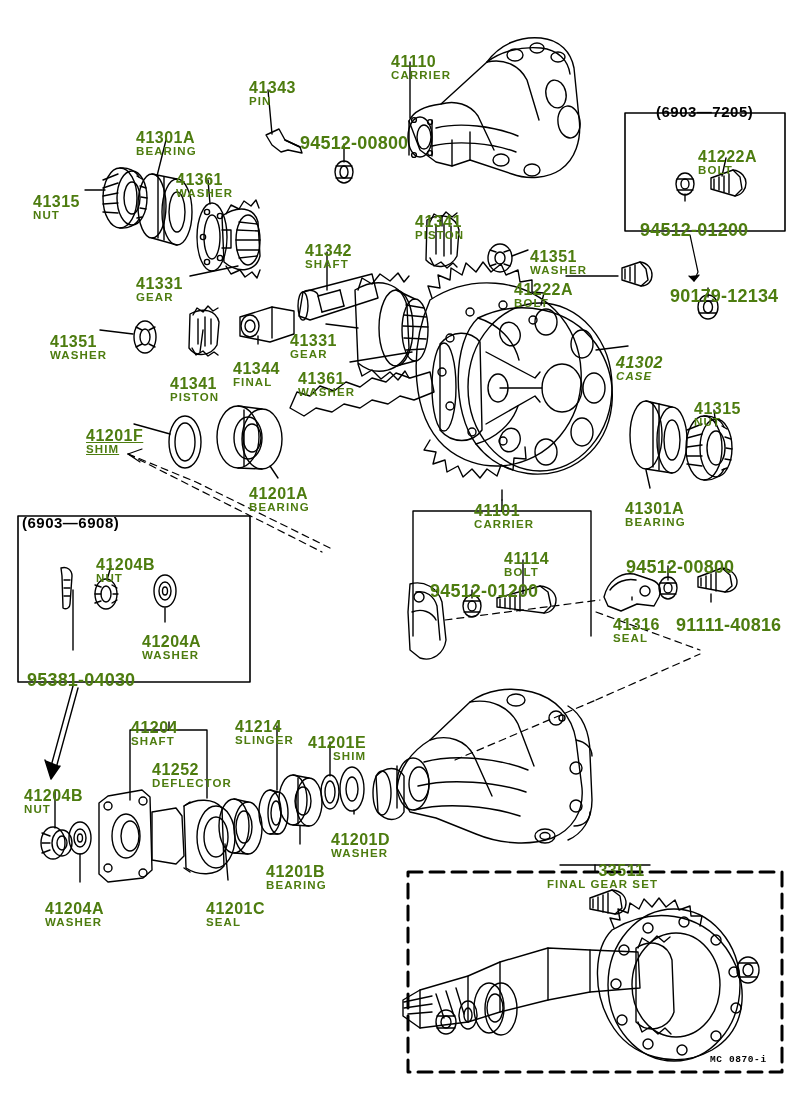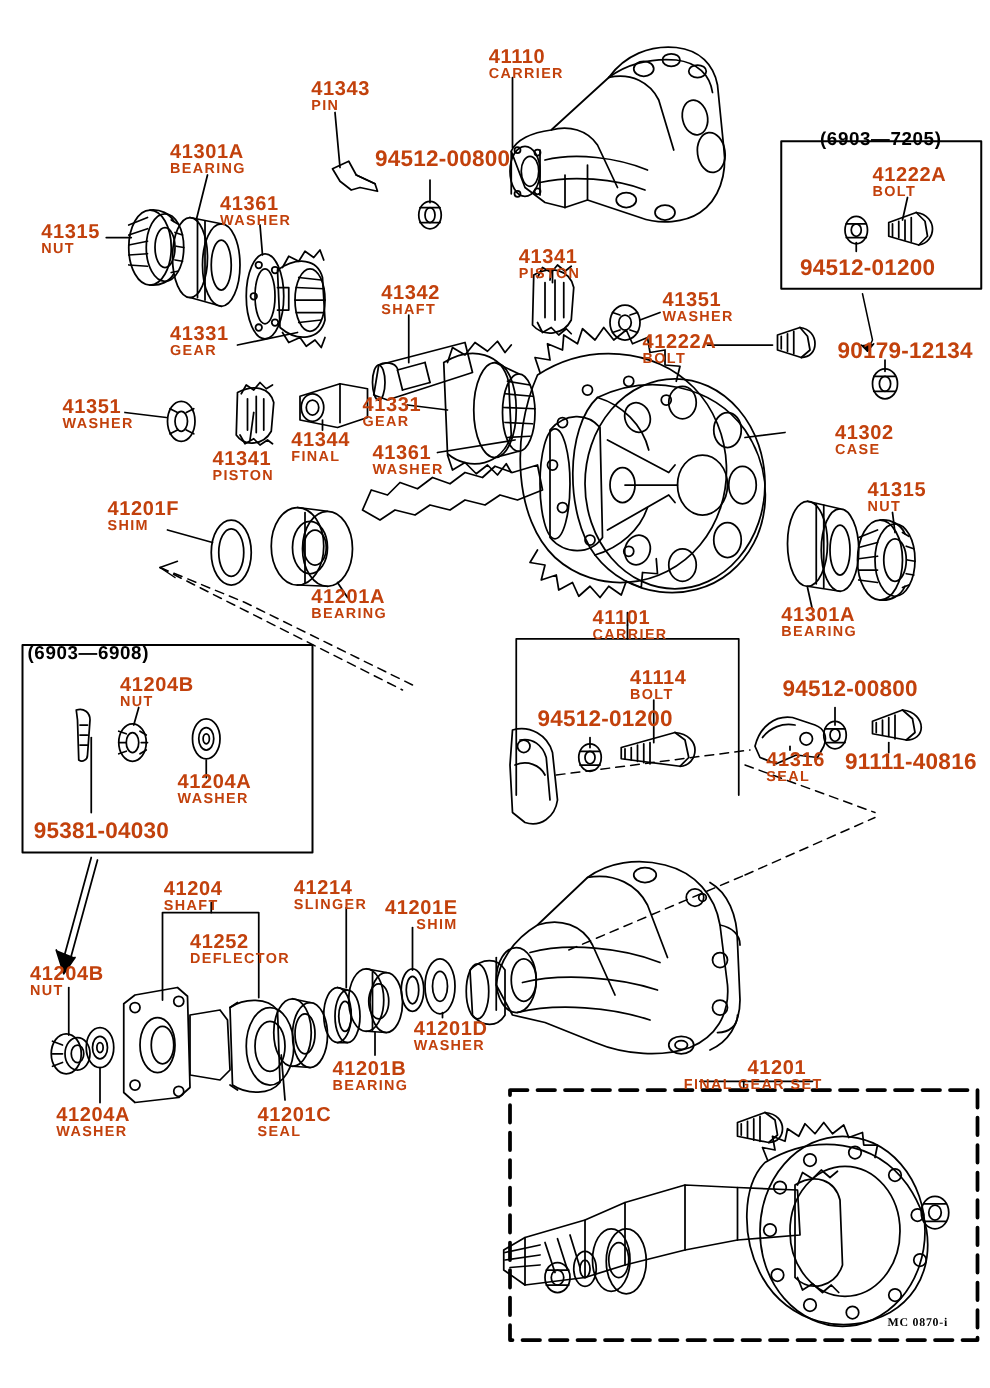--- a/index.html
+++ b/index.html
@@ -12,24 +12,25 @@
     position:relative;
     width:792px;height:1110px;
     background:#ffffff;
     overflow:hidden;
   }
   #art{position:absolute;left:0;top:0;width:792px;height:1110px;}
 
   
   .lbl{
     position:absolute;
-    color:#c2410c;
+    color:#4d7c0f;
     line-height:1.0;
     white-space:nowrap;
     letter-spacing:0.3px;
+    margin-top:16px;
   }
   .lbl .num{
     display:block;
     font-size:16px;
     font-weight:bold;
     letter-spacing:0.5px;
   }
   .lbl .nm{
     display:block;
     font-size:11.5px;
@@ -43,21 +44,21 @@
 
   .grp{
     position:absolute;
     font-size:15px;font-weight:bold;color:#000;
     letter-spacing:0.5px;white-space:nowrap;
   }
   .wm{
     position:absolute;
     font-size:9.5px;font-weight:bold;color:#000;
     letter-spacing:0.6px;white-space:nowrap;
-    font-family:Liberation Serif, serif;
+    font-family:Liberation Mono, monospace;
   }
 </style>
 </head>
 <body>
 
 <div id="sheet">
 
   <svg id="art" viewBox="0 0 792 1110" xmlns="http://www.w3.org/2000/svg">
     <defs>
       <g id="knurl"></g>
@@ -659,33 +660,33 @@
     <span class="nm">WASHER</span>
   </div>
   <div class="lbl l" style="left:170px;top:360px;">
     <span class="num">41341</span>
     <span class="nm">PISTON</span>
   </div>
   <div class="lbl l" style="left:233px;top:345px;">
     <span class="num">41344</span>
     <span class="nm">FINAL</span>
   </div>
-  <div class="lbl l" style="left:668px;top:339px;">
+  <div class="lbl l" style="left:616px;top:339px;font-style:italic;">
     <span class="num">41302</span>
     <span class="nm">CASE</span>
   </div>
   <div class="lbl l" style="left:694px;top:385px;">
     <span class="num">41315</span>
     <span class="nm">NUT</span>
   </div>
   <div class="lbl l" style="left:625px;top:485px;">
     <span class="num">41301A</span>
     <span class="nm">BEARING</span>
   </div>
-  <div class="lbl l" style="left:86px;top:400px;">
+  <div class="lbl l" style="left:86px;top:412px;text-decoration:underline;">
     <span class="num">41201F</span>
     <span class="nm">SHIM</span>
   </div>
   <div class="lbl l" style="left:249px;top:470px;">
     <span class="num">41201A</span>
     <span class="nm">BEARING</span>
   </div>
   <div class="lbl l" style="left:96px;top:541px;">
     <span class="num">41204B</span>
     <span class="nm">NUT</span>
@@ -748,19 +749,19 @@
   </div>
   <div class="lbl l" style="left:308px;top:719px;text-align:right;">
     <span class="num">41201E</span>
     <span class="nm">SHIM</span>
   </div>
   <div class="lbl l" style="left:331px;top:816px;">
     <span class="num">41201D</span>
     <span class="nm">WASHER</span>
   </div>
   <div class="lbl l" style="left:585px;top:847px;">
-    <span class="num" style="text-align:center;">41201</span>
+    <span class="num" style="text-align:center;">33511</span>
     <span class="nm" style="text-align:center;margin-left:-38px;">FINAL GEAR SET</span>
   </div>
 
   <div class="wm" style="left:710px;top:1054px;">MC 0870-i</div>
 
 </div>
 
 </body></html>

